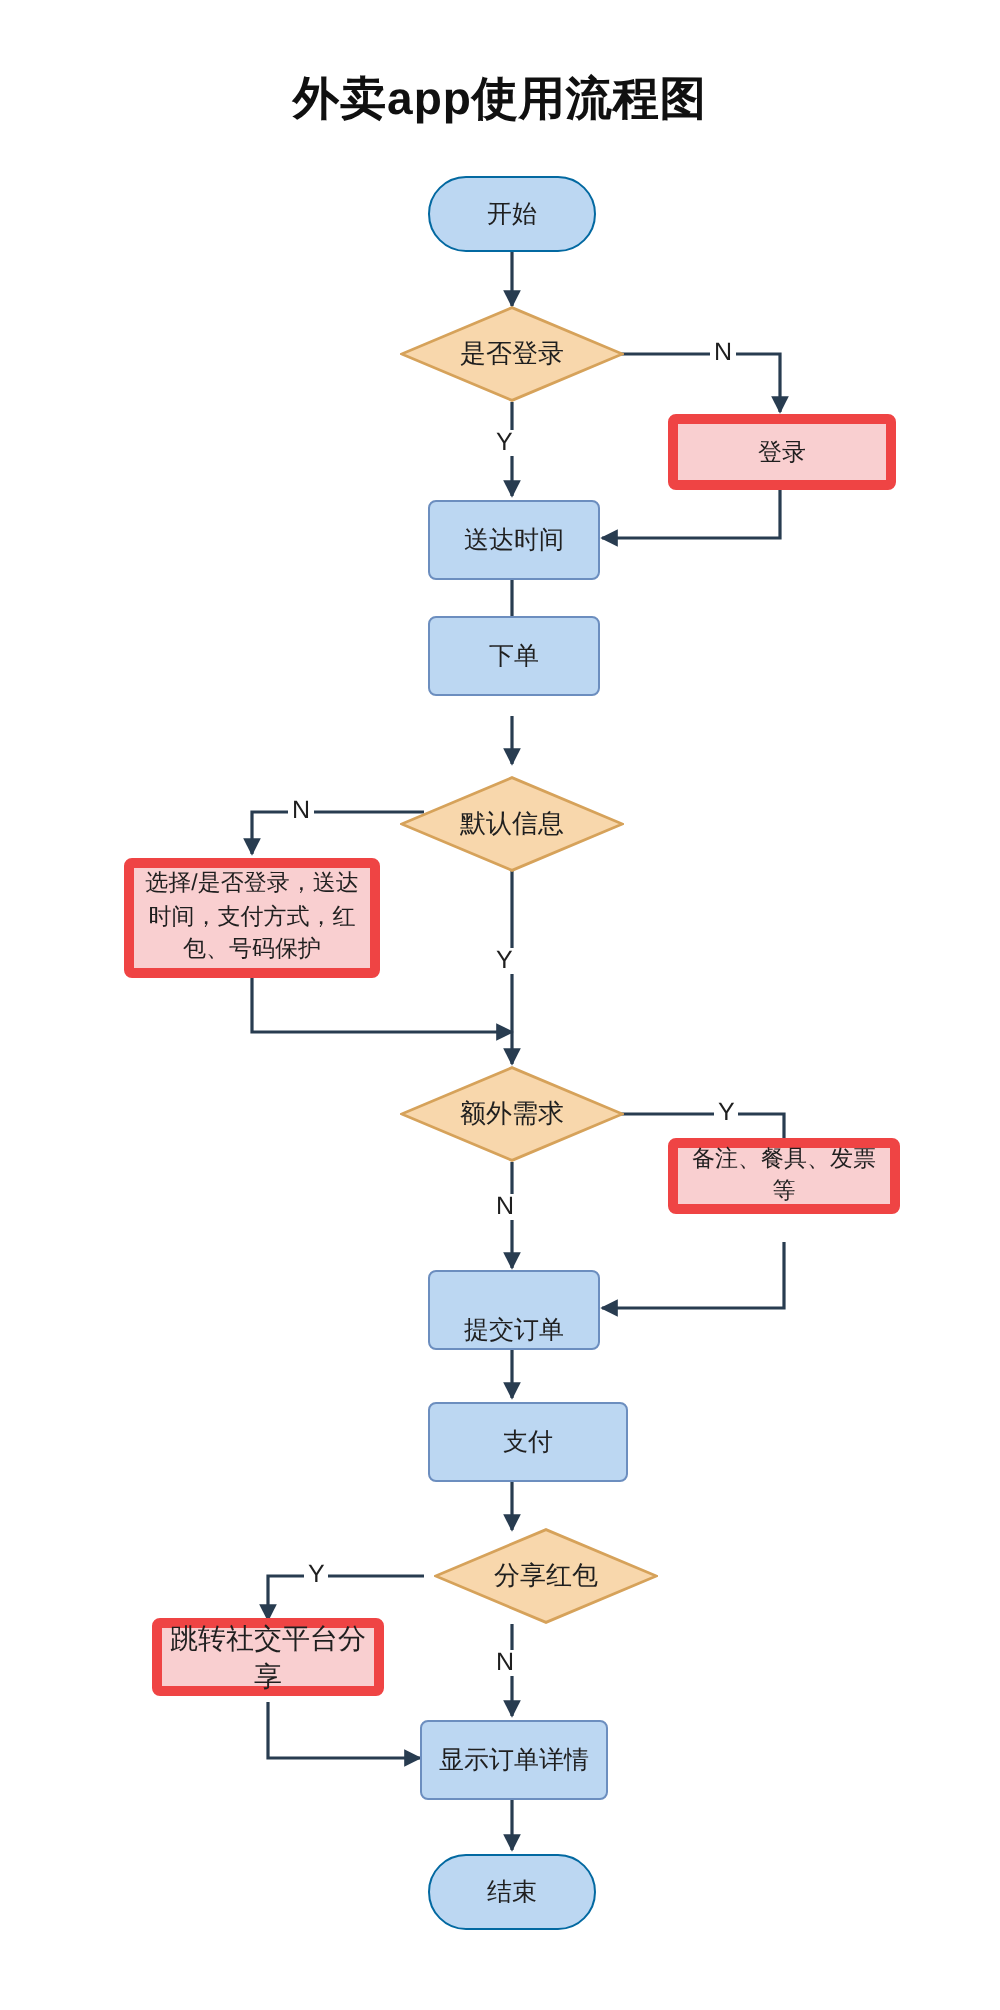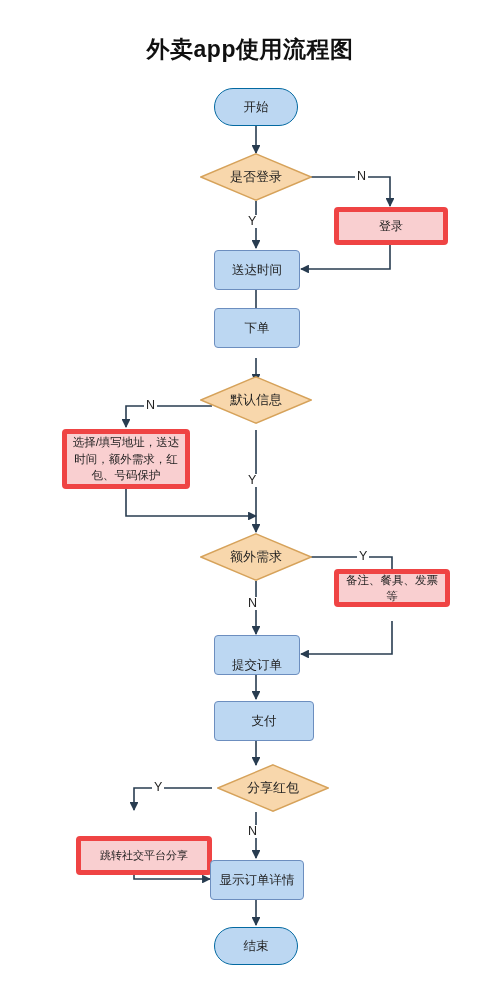--- a/index.html
+++ b/index.html
@@ -163,29 +163,29 @@
   </div>
 
   <div class="node process" style="left:214px; top:250px; width:86px; height:40px;">
     <span>送达时间</span>
   </div>
 
   <div class="node process" style="left:214px; top:308px; width:86px; height:40px;">
     <span>下单</span>
   </div>
 
-  <div class="node decision" style="left:200px; top:376px; width:112px; height:48px;">
+  <div class="node decision" style="left:200px; top:388px; width:112px; height:48px;">
     <svg class="dia-shape" viewBox="0 0 112 48" preserveAspectRatio="none">
       <polygon points="56,0.8 111.2,24 56,47.2 0.8,24" fill="#f8d7ac" stroke="#d6a25a" stroke-width="1.4"></polygon>
     </svg>
     <span class="dia-label">默认信息</span>
   </div>
 
   <div class="node action" style="left:62px; top:429px; width:128px; height:60px; padding:2px 5px; font-size:11.5px; line-height:1.45;">
-    <span>选择/填写地址，送达时间，额外需求，红包、号码保护</span>
+    <span>选择/是否登录，送达时间，支付方式，红包、号码保护</span>
   </div>
 
   <div class="node decision" style="left:200px; top:533px; width:112px; height:48px;">
     <svg class="dia-shape" viewBox="0 0 112 48" preserveAspectRatio="none">
       <polygon points="56,0.8 111.2,24 56,47.2 0.8,24" fill="#f8d7ac" stroke="#d6a25a" stroke-width="1.4"></polygon>
     </svg>
     <span class="dia-label">额外需求</span>
   </div>
 
   <div class="node action" style="left:334px; top:569px; width:116px; height:38px; padding:2px 4px; font-size:11.5px; line-height:1.4;">
@@ -200,21 +200,21 @@
     <span>支付</span>
   </div>
 
   <div class="node decision" style="left:217px; top:764px; width:112px; height:48px;">
     <svg class="dia-shape" viewBox="0 0 112 48" preserveAspectRatio="none">
       <polygon points="56,0.8 111.2,24 56,47.2 0.8,24" fill="#f8d7ac" stroke="#d6a25a" stroke-width="1.4"></polygon>
     </svg>
     <span class="dia-label">分享红包</span>
   </div>
 
-  <div class="node action" style="left:76px; top:836px; width:136px; height:39px; font-size:11px;">
+  <div class="node action" style="left:76px; top:809px; width:116px; height:39px; font-size:14px;">
     <span>跳转社交平台分享</span>
   </div>
 
   <div class="node process" style="left:210px; top:860px; width:94px; height:40px;">
     <span>显示订单详情</span>
   </div>
 
   <div class="node terminal" style="left:214px; top:927px; width:84px; height:38px;">
     <span>结束</span>
   </div>

